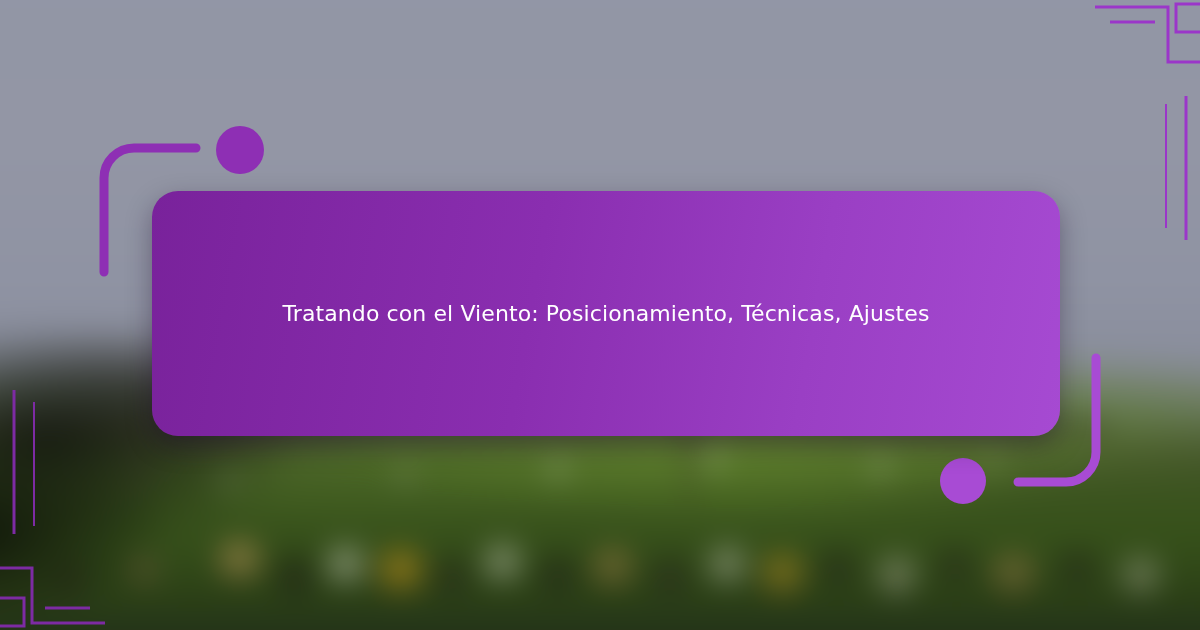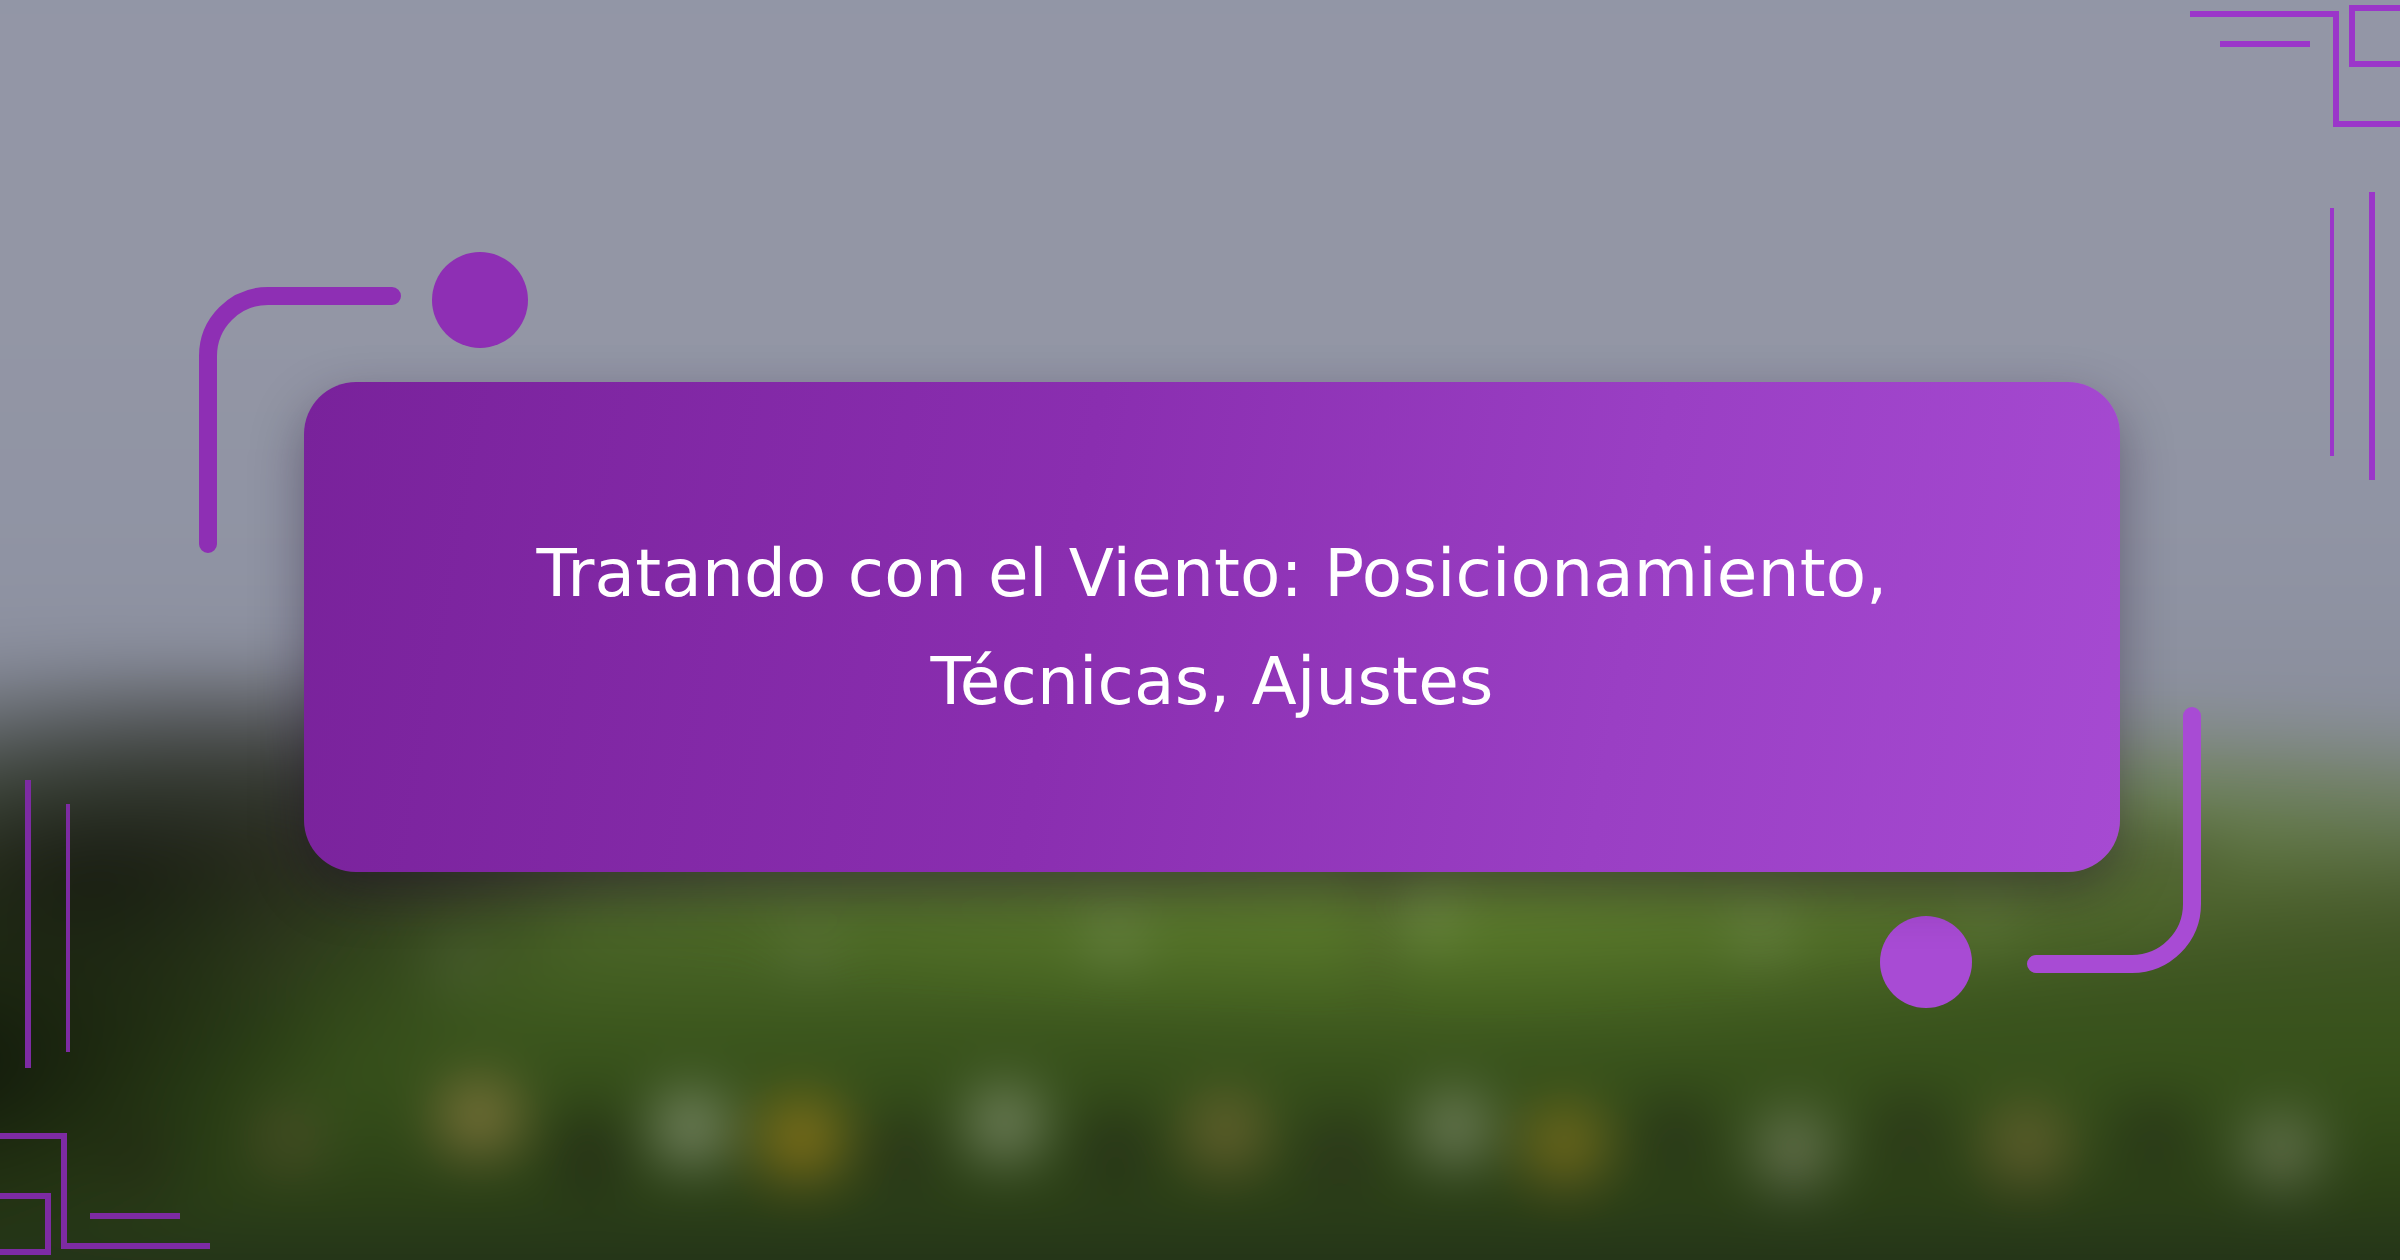--- a/index.html
+++ b/index.html
@@ -121,24 +121,24 @@
     border-radius: 26px;
     background: linear-gradient(100deg, #79229b 0%, #8a2eb0 42%, #9a3fc4 72%, #a64ad2 100%);
     box-shadow: 0 10px 26px rgba(30, 10, 45, .38);
     display: flex;
     align-items: center;
     justify-content: center;
     z-index: 5;
   }
   .title-text {
     color: #ffffff;
-    font-size: 33px;
+    font-size: 22px;
     font-weight: 400;
     line-height: 1.62;
-    text-align: center;
+    text-align: left;
     letter-spacing: .1px;
     max-width: 730px;
     padding: 0 26px;
   }
 </style>
 </head>
 <body>
 
 <div id="stage">
 

